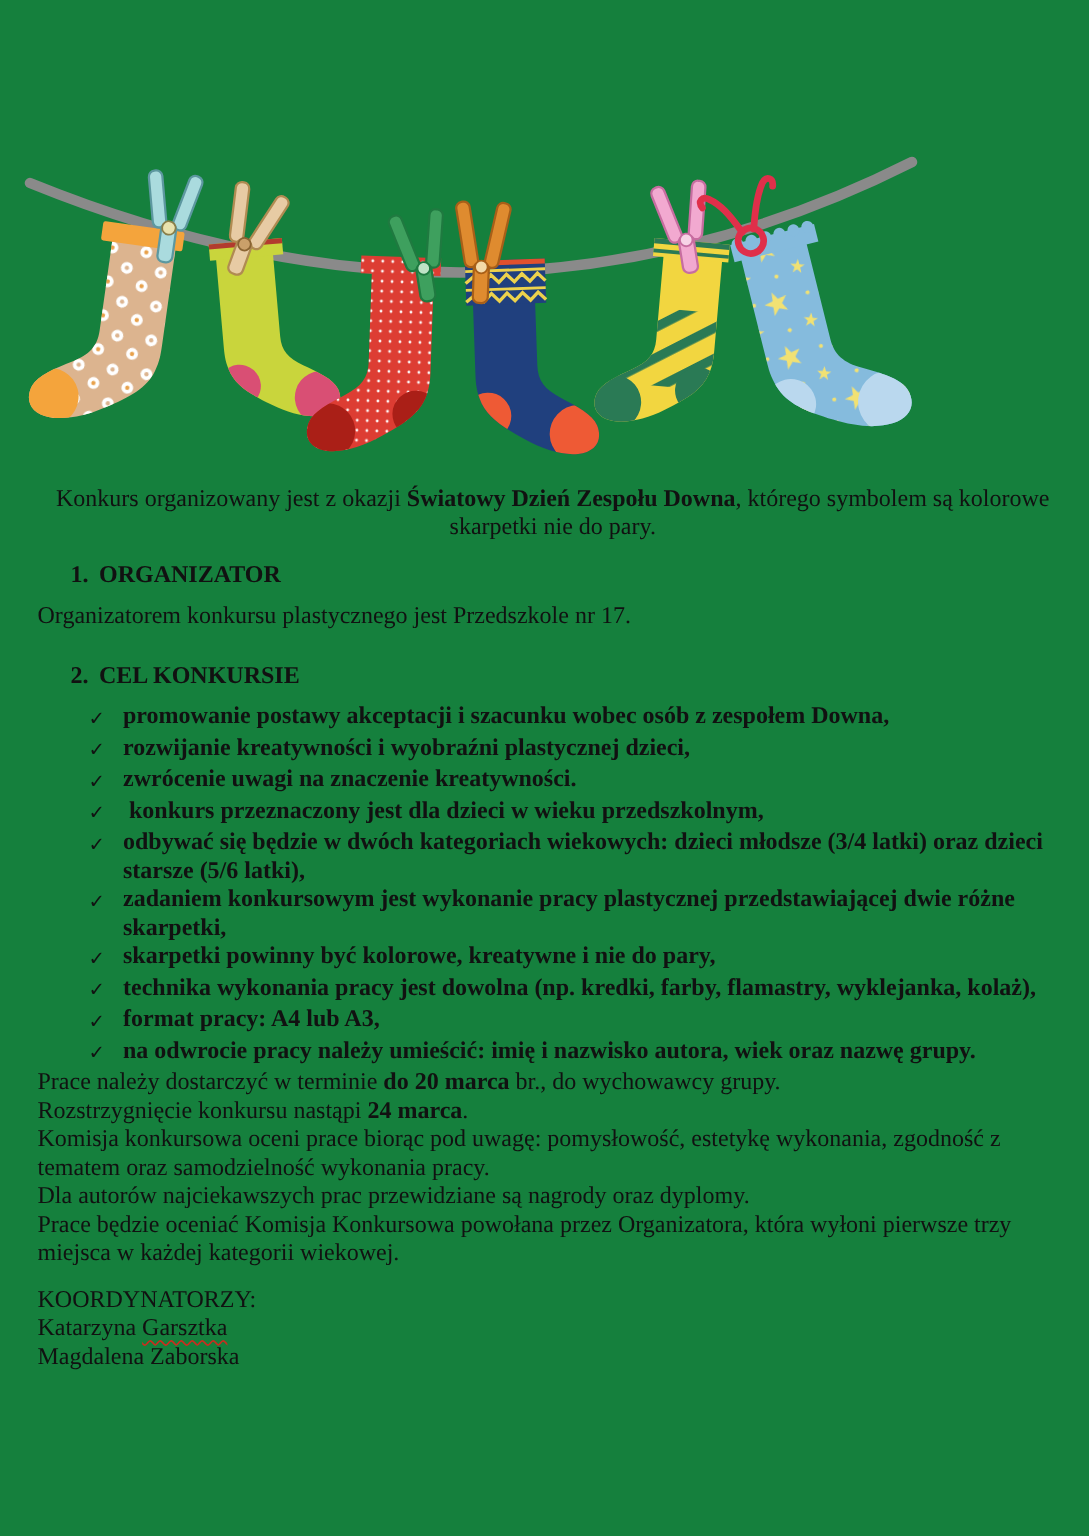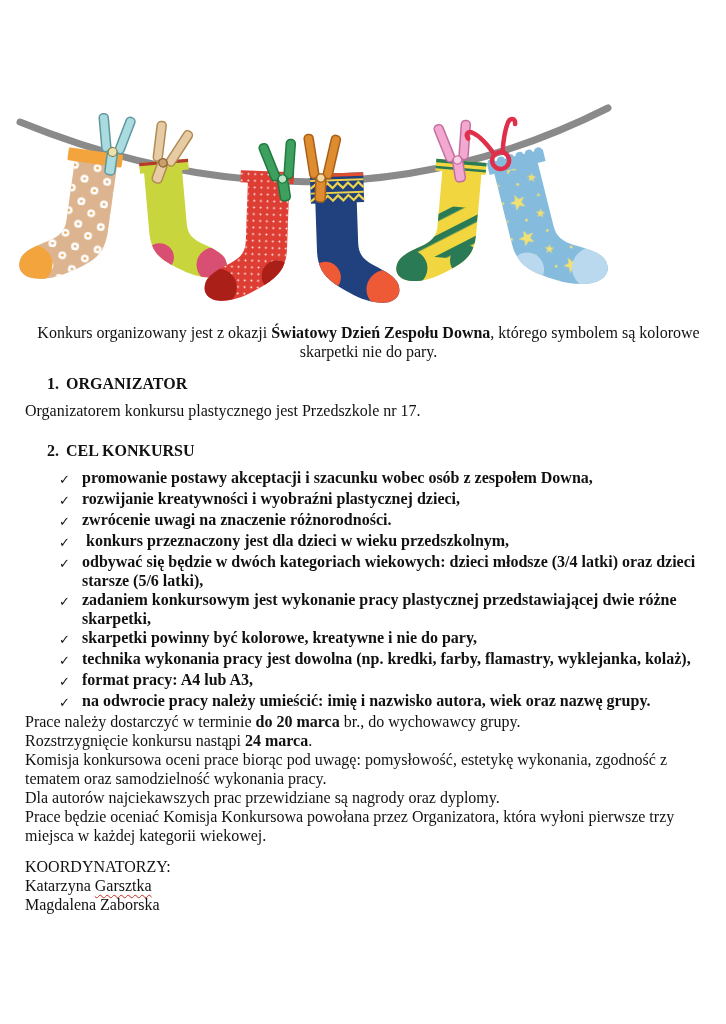--- a/index.html
+++ b/index.html
@@ -1,18 +1,18 @@
 <!DOCTYPE html>
 <html><head>
 <meta charset="utf-8">
 <title>Document</title>
 <style>
   html,body{margin:0;padding:0;background:#e8e8e8;}
   .page{
-    width:726px;height:1024px;background:#ffffff;position:relative;
+    width:726px;height:1024px;background:#15803d;position:relative;
     margin:0 auto;overflow:hidden;
     font-family:"Liberation Serif","DejaVu Serif",serif;
     font-size:16px;line-height:19px;color:#111;
   }
   .art{position:absolute;top:0;left:0;}
   .content{position:absolute;top:323px;left:0;width:726px;box-sizing:border-box;padding:0 14px 0 25px;}
   .intro{text-align:center;margin:0 24px 6px 20px;}
   .sec-head{font-weight:bold;margin:13px 0 8px 22px;}
   .sec-head .num{display:inline-block;min-width:19px;}
   .mt2{margin-top:21px;}
@@ -191,33 +191,33 @@
     </g>
   </svg>
 
   <div class="content">
 
     <p class="intro para"><span>Konkurs organizowany jest z okazji </span><b>Światowy Dzień Zespołu Downa</b><span>, którego symbolem są kolorowe skarpetki nie do pary.</span></p>
 
     <div class="sec-head"><span class="num">1.</span><span>ORGANIZATOR</span></div>
     <p class="para">Organizatorem konkursu plastycznego jest Przedszkole nr 17.</p>
 
-    <div class="sec-head mt2"><span class="num">2.</span><span>CEL KONKURSU</span></div>
+    <div class="sec-head mt2"><span class="num">2.</span><span>CEL KONKURSIE</span></div>
     <div class="checklist">
       <div class="chk-row">
           <span class="chk-glyph">✓</span>
           <span class="chk-text">promowanie postawy akceptacji i szacunku wobec osób z zespołem Downa,</span>
         </div>
       <div class="chk-row">
           <span class="chk-glyph">✓</span>
           <span class="chk-text">rozwijanie kreatywności i wyobraźni plastycznej dzieci,</span>
         </div>
       <div class="chk-row">
           <span class="chk-glyph">✓</span>
-          <span class="chk-text">zwrócenie uwagi na znaczenie różnorodności.</span>
+          <span class="chk-text">zwrócenie uwagi na znaczenie kreatywności.</span>
         </div>
     </div>
 
     <div class="checklist">
       <div class="chk-row">
           <span class="chk-glyph">✓</span>
           <span class="chk-text"> konkurs przeznaczony jest dla dzieci w wieku przedszkolnym,</span>
         </div>
       <div class="chk-row">
           <span class="chk-glyph">✓</span>

